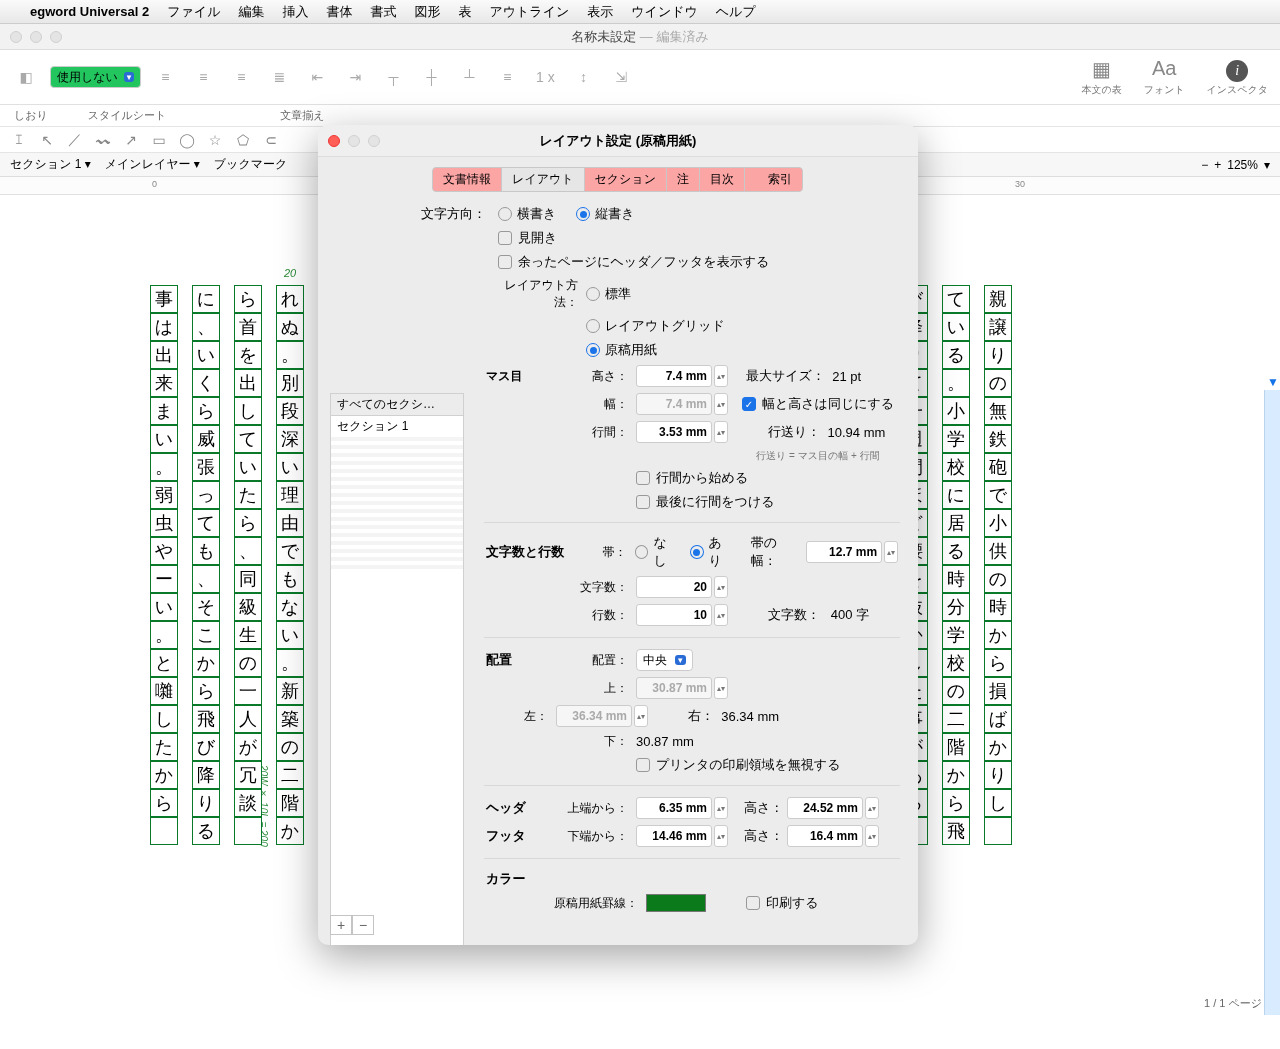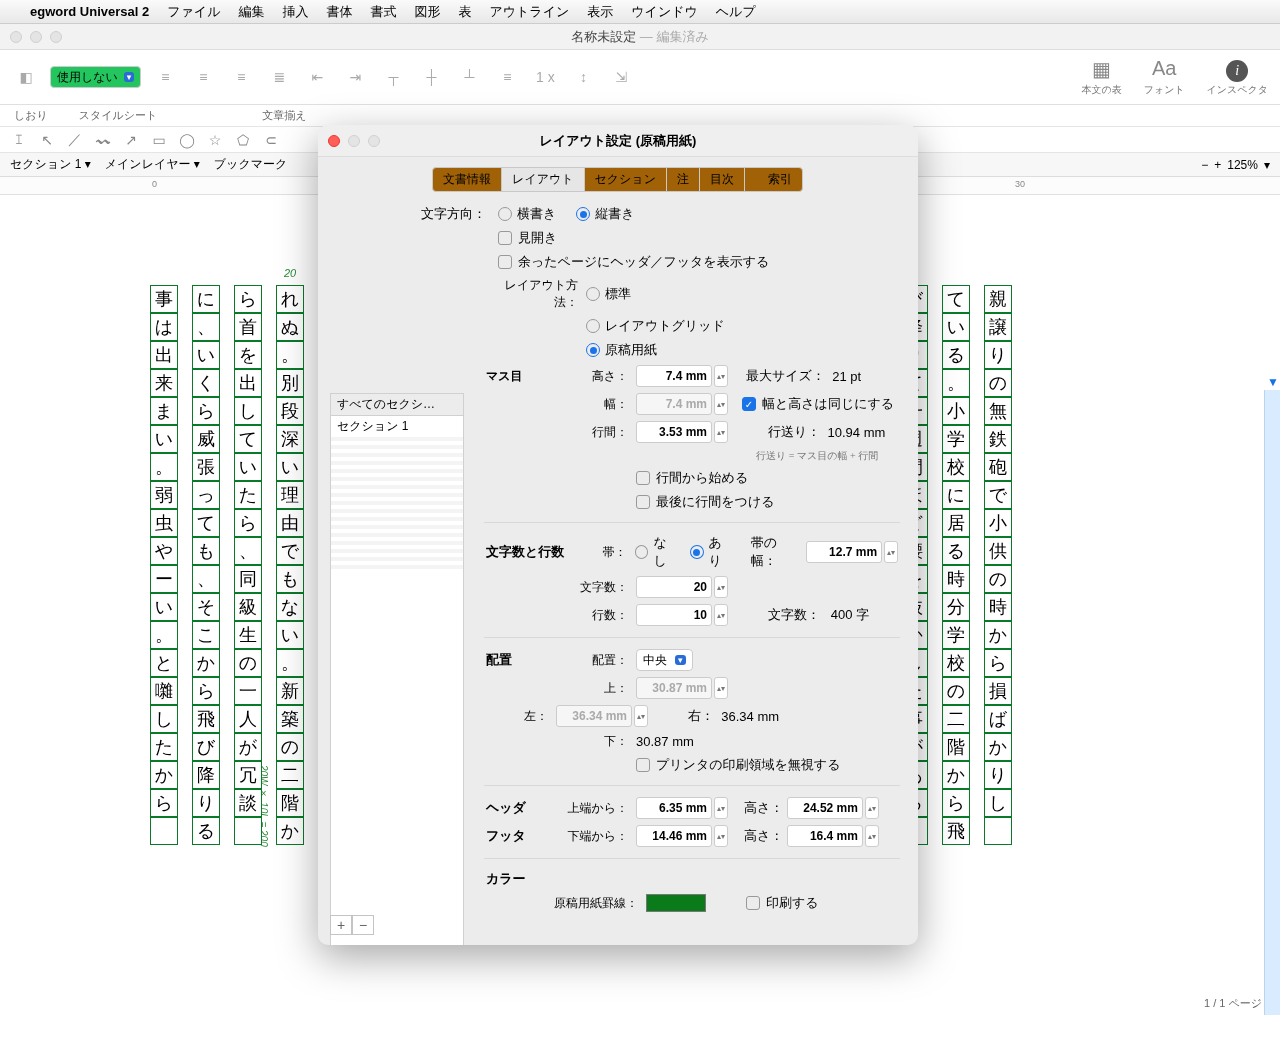--- a/index.html
+++ b/index.html
@@ -22,21 +22,21 @@
 
 .toolbar { height: 55px; display: flex; align-items: center; padding: 0 12px; gap: 10px; border-bottom: 1px solid #e0e0e0; }
 .tool-btn { width: 28px; height: 28px; display: flex; align-items: center; justify-content: center; color: #aaa; border-radius: 4px; font-size: 14px; }
 .select { height: 22px; background: #22c55e; border: 1px solid #ccc; border-radius: 4px; padding: 0 6px; font-size: 12px; display: flex; align-items: center; }
 .select .arrow { background: #2a6cd6; color: #fff; margin-left: 6px; border-radius: 3px; padding: 0 3px; font-size: 9px; }
 .toolbar-right { margin-left: auto; display: flex; gap: 22px; text-align: center; }
 .tlabel { font-size: 10px; color: #777; margin-top: 2px; }
 .ticon { font-size: 20px; color: #888; height: 24px; }
 .info-icon { width: 22px; height: 22px; background: #555; border-radius: 50%; color: #fff; font-size: 14px; font-style: italic; font-family: serif; display: inline-flex; align-items: center; justify-content: center; }
 
-.subbar { height: 22px; display: flex; align-items: center; padding: 0 14px; gap: 31px; font-size: 11px; color: #666; border-bottom: 1px solid #e5e5e5; }
+.subbar { height: 22px; display: flex; align-items: center; padding: 0 14px; gap: 40px; font-size: 11px; color: #666; border-bottom: 1px solid #e5e5e5; }
 
 
 .shapes { height: 26px; display: flex; align-items: center; padding: 0 10px; gap: 10px; border-bottom: 1px solid #e5e5e5; color: #888; font-size: 14px; }
 .shapes span { width: 18px; text-align: center; }
 
 
 .section-bar { height: 24px; display: flex; align-items: center; padding: 0 10px; gap: 14px; font-size: 12px; background: #f7f7f7; border-bottom: 1px solid #ddd; }
 .section-bar .spacer { flex: 1; }
 .zoom { display: flex; align-items: center; gap: 6px; }
 
@@ -54,21 +54,21 @@
 .vlabel { position: absolute; left: 128px; top: 560px; color: #2a8a3a; font-size: 10px; writing-mode: vertical-rl; font-style: italic; }
 
 .statusbar { position: absolute; bottom: 4px; right: 18px; font-size: 11px; color: #666; }
 
 
 .dialog { position: absolute; left: 318px; top: 101px; width: 600px; height: 820px; background: #ececec; border-radius: 10px; box-shadow: 0 12px 40px rgba(0,0,0,0.35); overflow: hidden; font-size: 13px; }
 .dlg-title { height: 32px; display: flex; align-items: center; justify-content: center; position: relative; background: #efefef; border-bottom: 1px solid #ddd; }
 .dlg-title .traffic { left: 10px; }
 .dlg-title .traffic span:first-child { background: #ff5f57; border-color: #e33; }
 .tabs { display: flex; justify-content: center; padding: 10px; gap: 0; }
-.tab { padding: 3px 10px; background: #a16207; border: 1px solid #c8c8c8; font-size: 12px; margin-left: -1px; }
+.tab { padding: 3px 10px; background: #fca5a5; border: 1px solid #c8c8c8; font-size: 12px; margin-left: -1px; }
 .tab:first-child { border-radius: 4px 0 0 4px; }
 .tab:last-child { border-radius: 0 4px 4px 0; padding-left: 23px; }
 .tab.active { background: #e6e6e6; }
 .row { display: flex; align-items: center; padding: 3px 20px; font-size: 13px; }
 .row .lab { width: 160px; text-align: right; padding-right: 12px; }
 .row .lab2 { width: 100px; text-align: right; padding-right: 8px; font-size: 12px; }
 .radio { width: 14px; height: 14px; border: 1px solid #999; border-radius: 50%; margin-right: 5px; display: inline-flex; align-items: center; justify-content: center; }
 .radio.checked { border-color: #1a73e8; }
 .radio.checked::after { content: ""; width: 7px; height: 7px; background: #1a73e8; border-radius: 50%; }
 .chk { width: 14px; height: 14px; border: 1px solid #999; border-radius: 3px; margin-right: 6px; display: inline-flex; align-items: center; justify-content: center; font-size: 10px; color: #fff; }
@@ -78,21 +78,21 @@
 .step { width: 14px; height: 22px; border: 1px solid #ccc; border-radius: 3px; margin-left: 2px; font-size: 8px; display: flex; flex-direction: column; justify-content: center; color: #777; text-align: center; background: #fff; }
 .hr { height: 1px; background: #d8d8d8; margin: 8px 18px; }
 .sel { height: 22px; background: #fff; border: 1px solid #ccc; border-radius: 4px; padding: 0 6px; font-size: 12px; display: inline-flex; align-items: center; }
 .sel .ar { background: #2a6cd6; color: #fff; margin-left: 8px; border-radius: 3px; padding: 0 3px; font-size: 9px; }
 .sidebar-list { position: absolute; left: 12px; top: 268px; width: 134px; height: 600px; background: #fff; border: 1px solid #d0d0d0; font-size: 12px; }
 .sidebar-list div { padding: 2px 6px; }
 .sidebar-list div:nth-child(odd){ background:#f4f4f4;}
 .sidebar-btns { position: absolute; left: 12px; bottom: 10px; display: flex; }
 .sidebar-btns span { width: 22px; height: 20px; border: 1px solid #c4c4c4; background: #fff; display: flex; align-items: center; justify-content: center; font-size: 14px; color: #666; }
 .color-swatch { width: 60px; height: 18px; background: #0a7a1a; border: 1px solid #777; }
-.note { font-size: 10px; color: #777; font-family: Liberation Serif, serif; }
+.note { font-size: 10px; color: #777; }
 
 .small-right-strip { position: absolute; right: 0; top: 195px; width: 16px; height: 780px; background: #d9ecff; border-left: 1px solid #b8d4ef; }
 .small-right-strip .arrow-dn { position: absolute; top: -15px; right: 1px; color: #1473e6; font-size: 12px; }
 </style>
 </head>
 <body>
 
 <div class="menubar">
   <span class="apple"></span>
   <span class="app">egword Universal 2</span>

